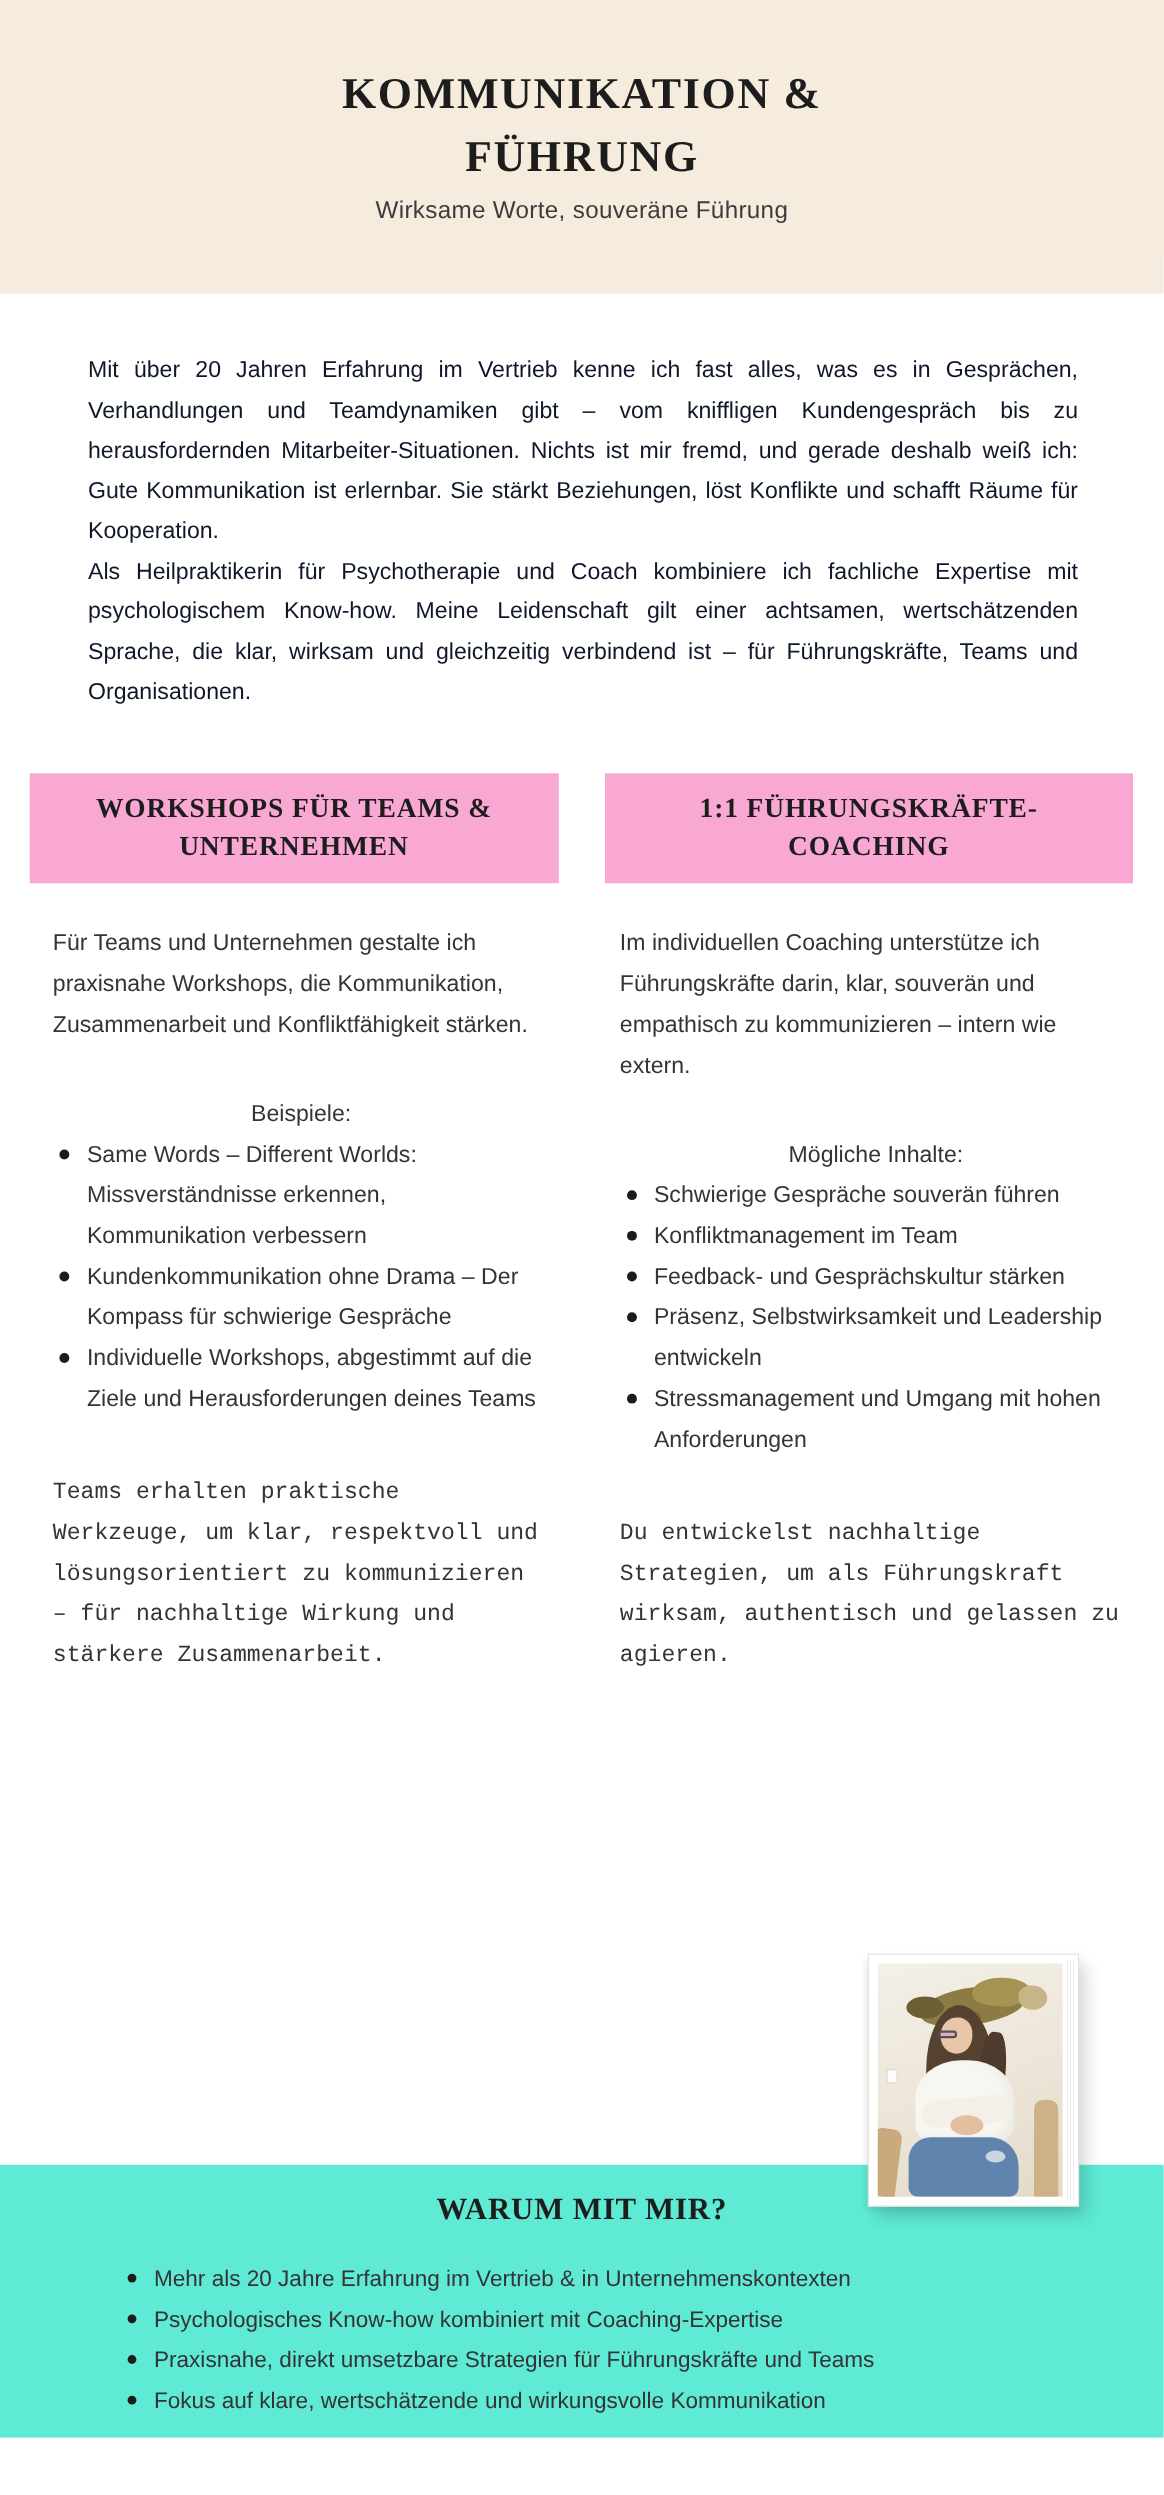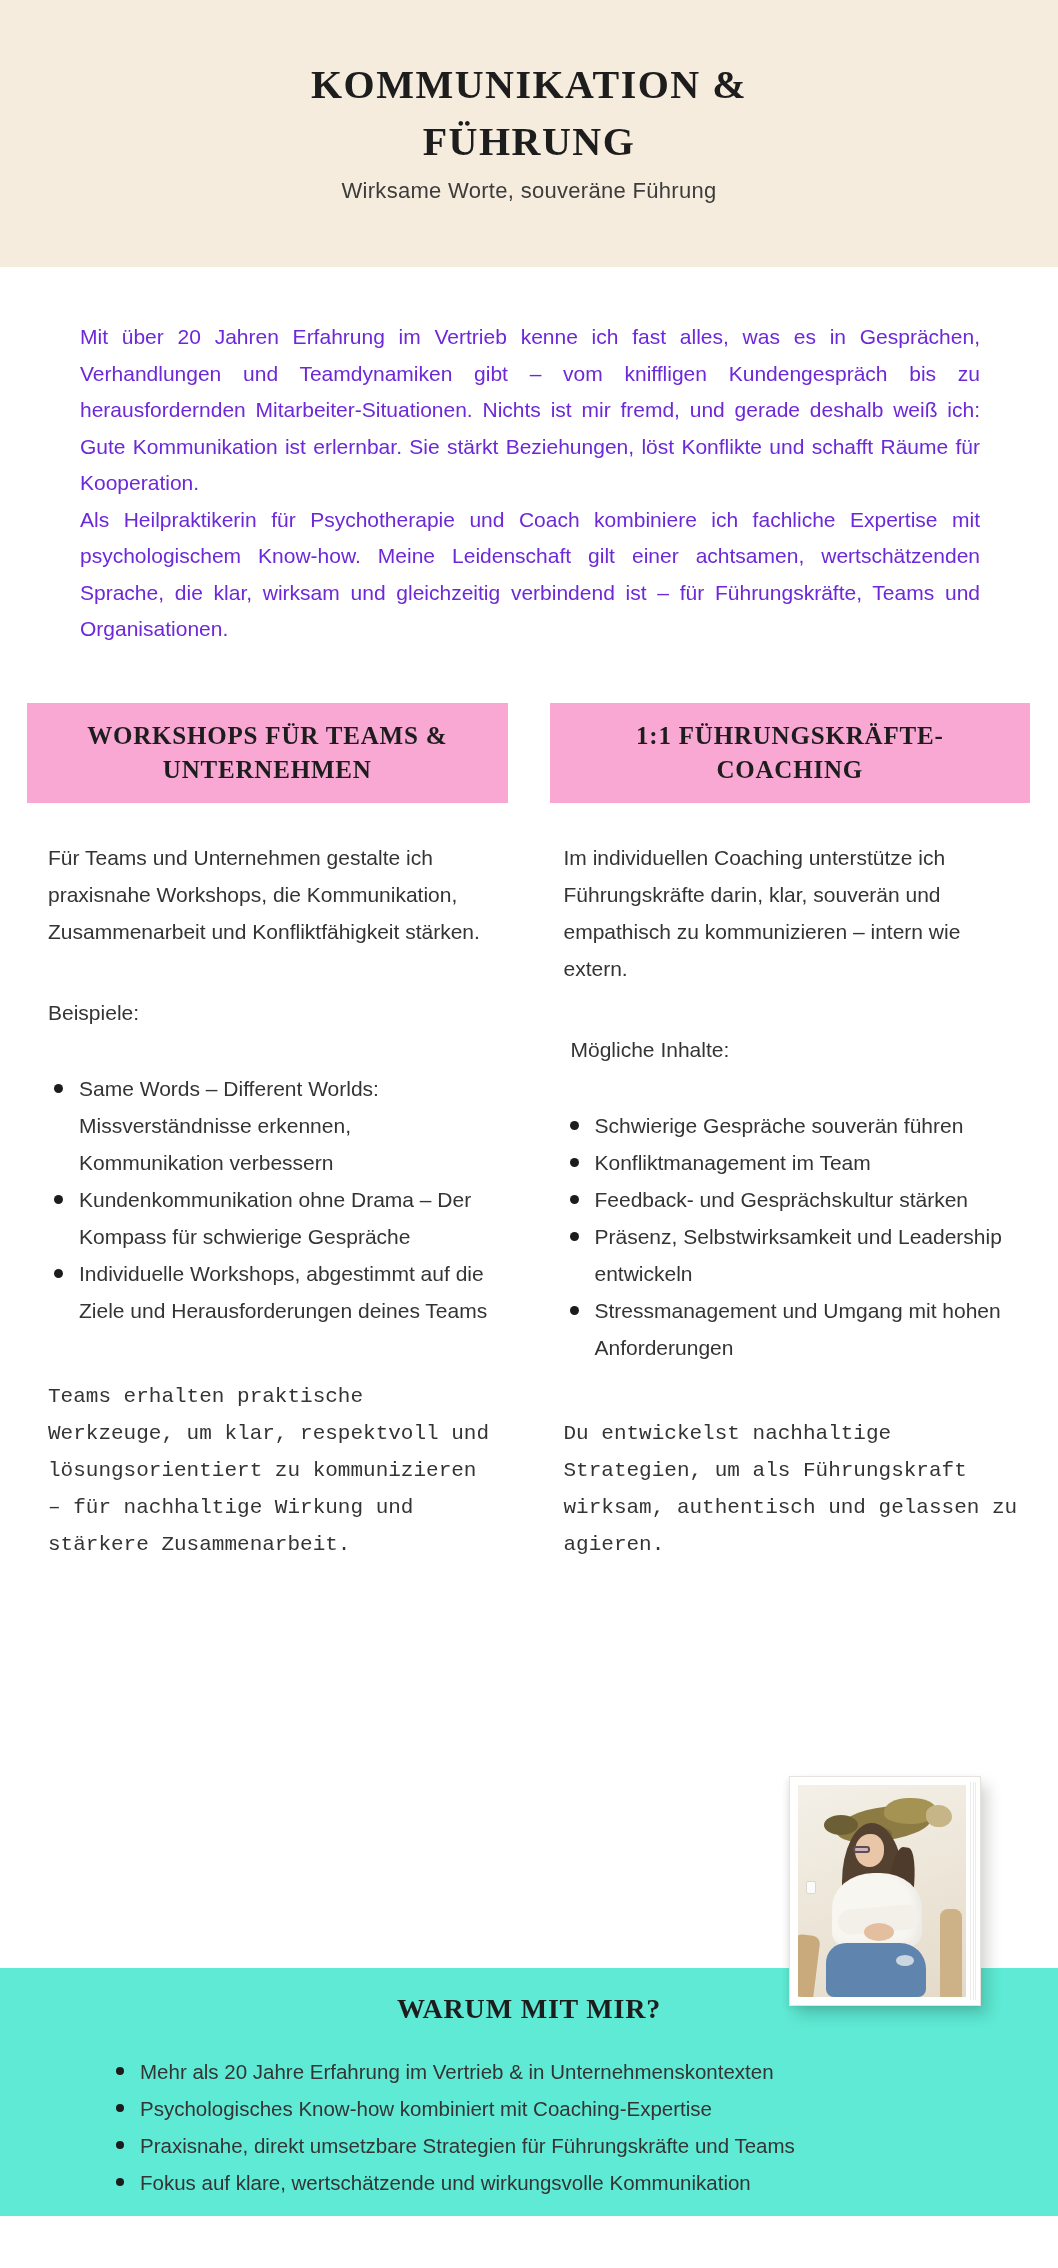--- a/index.html
+++ b/index.html
@@ -34,21 +34,21 @@
   }
 
   
   .intro {
     margin:52px 78px 0 80px;
   }
   .intro p {
     font-size:21px;
     line-height:36.5px;
     text-align:justify;
-    color:#6d28d9;
+    color:#0f172a;
   }
 
   
   .columns {
     display:flex;
     gap:42px;
     margin-top:55px;
     padding:0 28px 0 27px;
   }
   .col { flex:1; min-width:0; }
@@ -60,25 +60,24 @@
     align-items:center;
     justify-content:center;
     text-align:center;
     font-size:25px;
     line-height:34px;
     letter-spacing:0.8px;
   }
   .col-body { padding:0 8px 0 21px; }
   .col:nth-child(2) .col-body { padding-left:14px; }
   .col-intro { margin-top:36px; font-size:21px; line-height:37px; }
-  .list-label { margin-top:44px; font-size:21px; line-height:37px; }
+  .list-label { margin-top:44px; font-size:21px; line-height:37px;text-align:center; }
   .col:nth-child(2) .list-label { padding-left:7px; }
   ul.bullets {
     list-style:none;
-    margin-top:39px;
   }
   ul.bullets li {
     position:relative;
     padding-left:31px;
     font-size:21px;
     line-height:37px;
   }
   ul.bullets li::before {
     content:"";
     position:absolute;

